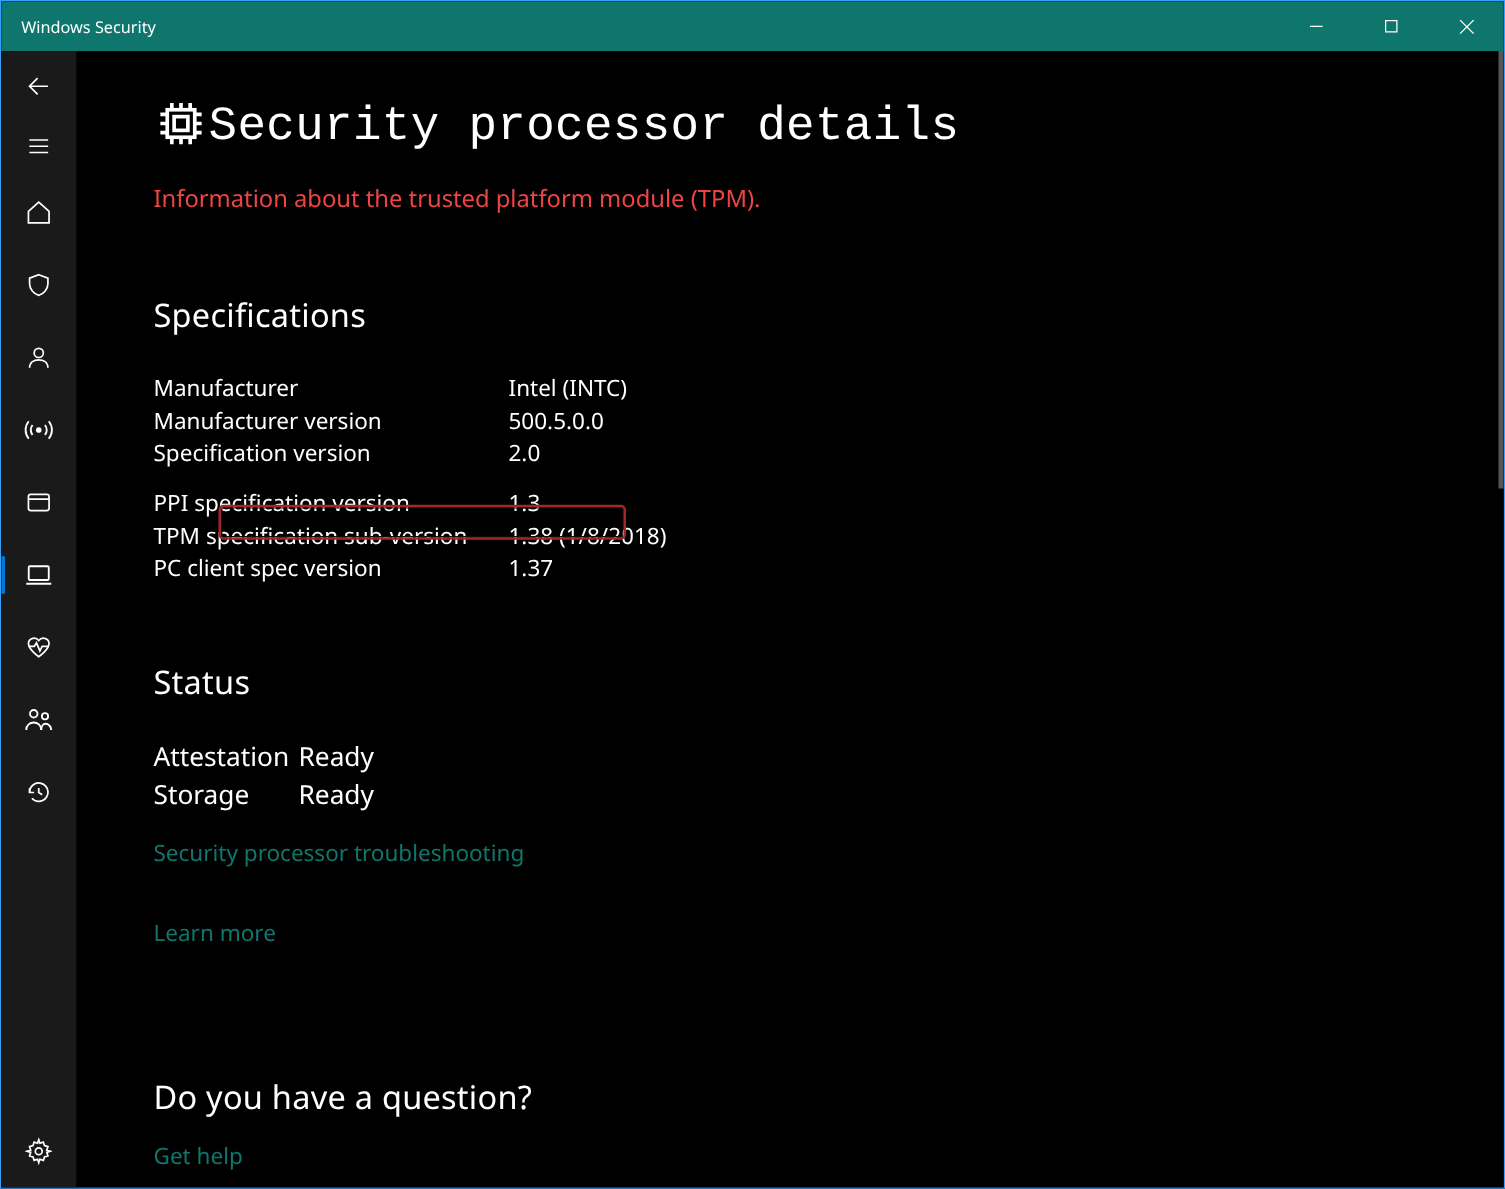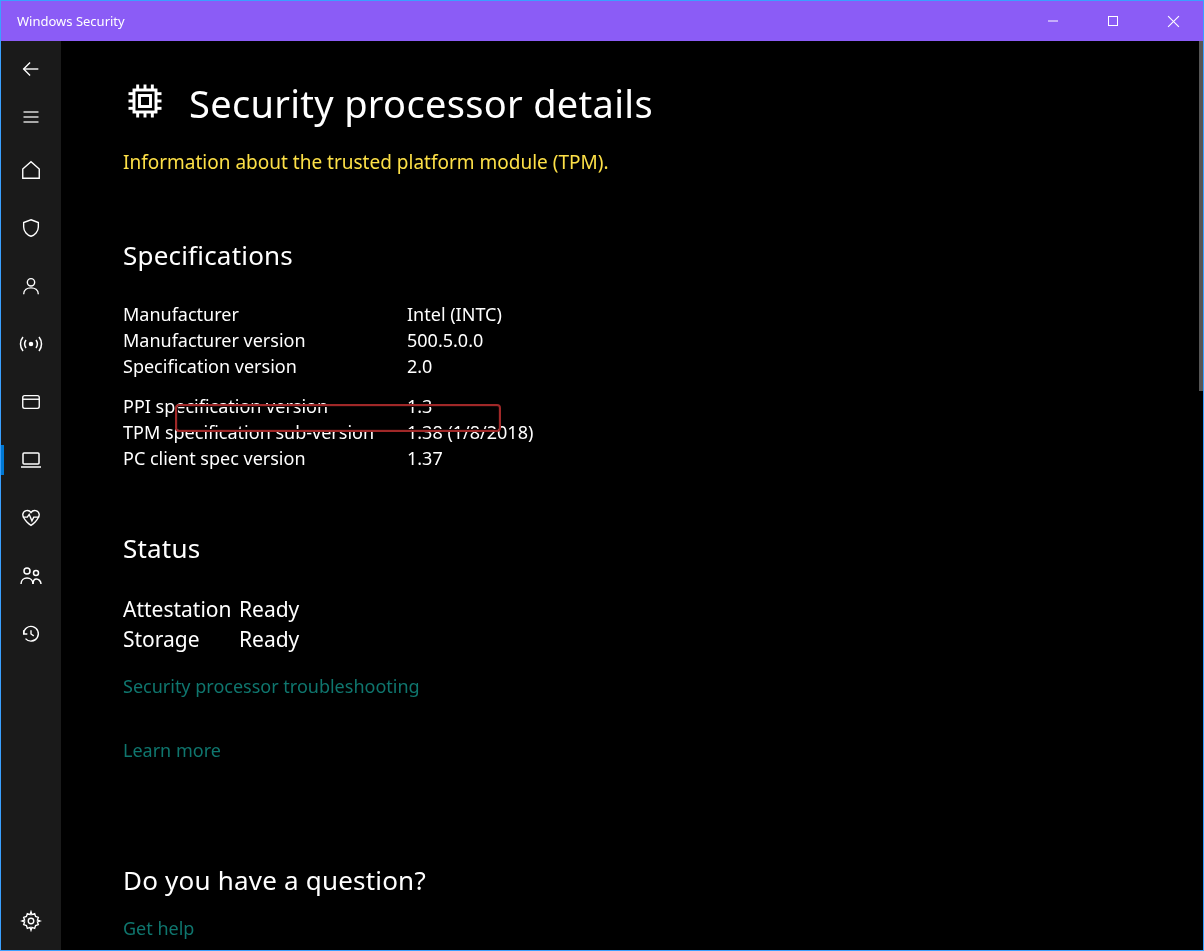--- a/index.html
+++ b/index.html
@@ -12,21 +12,21 @@
     position: relative;
   }
 
   
   .titlebar {
     height: 40px;
     display: flex;
     align-items: center;
     justify-content: space-between;
     padding: 0 0 0 16px;
-    background: #8b5cf6;
+    background: #0f766e;
   }
   .titlebar-title { font-size: 13px; color: #fff; }
   .titlebar-controls { display: flex; height: 100%; }
   .tb-btn {
     width: 60px; height: 100%;
     display: flex; align-items: center; justify-content: center;
     color: #fff;
   }
   .tb-btn svg { stroke: #fff; stroke-width: 1; fill: none; }
 
@@ -78,33 +78,33 @@
   .scrollbar {
     position: absolute;
     right: 0; top: 0;
     width: 4px; height: 350px;
     background: #555;
   }
 
   .page-header {
     display: flex;
     align-items: center;
-    gap: 22px;
     margin-bottom: 20px;
+    font-family: Liberation Mono, monospace;
   }
   .page-header h1 {
     font-size: 38px;
     font-weight: 400;
     letter-spacing: 0.3px;
   }
   .chip-icon svg { stroke: #fff; stroke-width: 1.6; fill: none; }
 
   .page-subtitle {
     font-size: 19px;
-    color: #fde047;
+    color: #ef4444;
     margin-bottom: 62px;
   }
 
   h2 {
     font-size: 26px;
     font-weight: 400;
     margin-bottom: 28px;
     letter-spacing: 0.2px;
   }
   .section { margin-bottom: 58px; }

